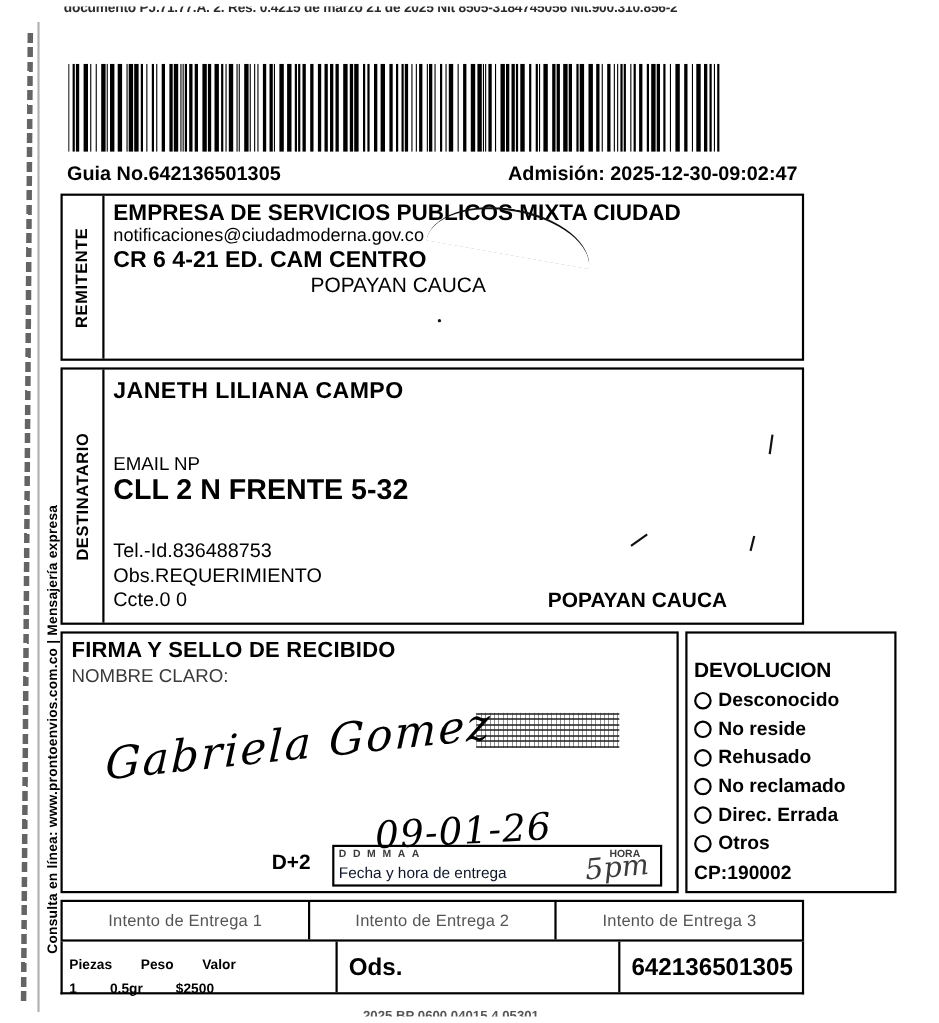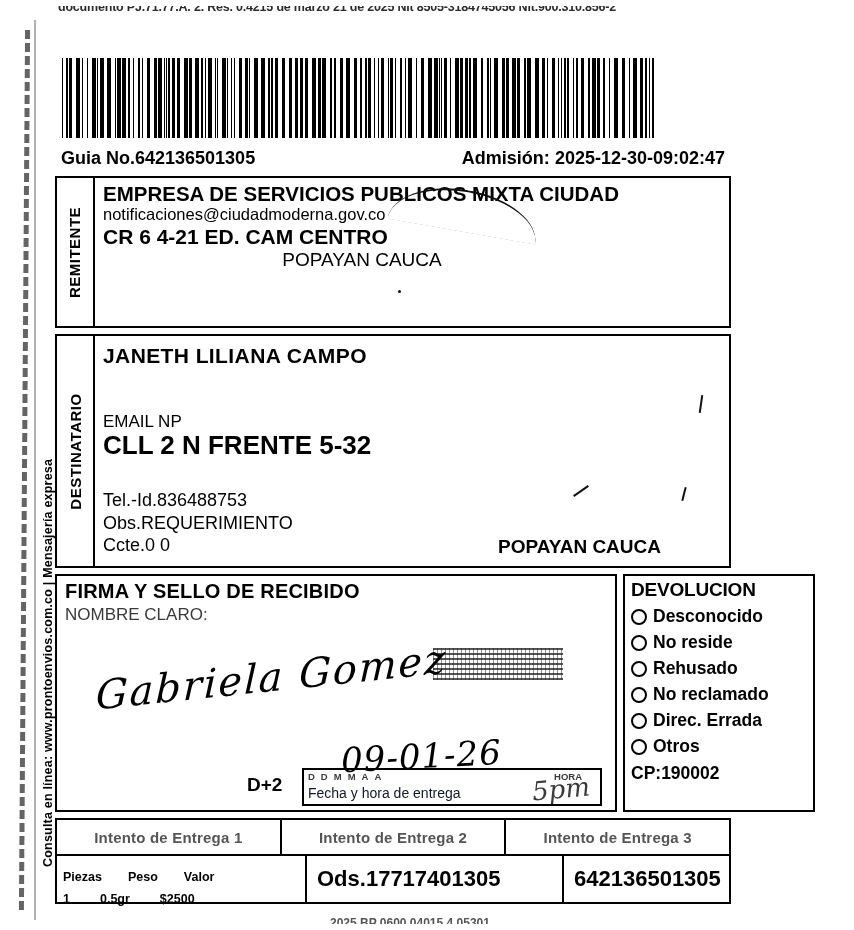--- a/index.html
+++ b/index.html
@@ -372,20 +372,21 @@
     width: 192px;
     height: 238px;
     box-sizing: border-box;
     border: 2.5px solid #000;
     padding: 3px 6px;
   }
   .dev-title {
     font-size: 19px;
     font-weight: bold;
     letter-spacing: -0.2px;
+    margin-top: 20px;
   }
   .dev-item {
     display: flex;
     align-items: center;
     gap: 6px;
     margin-top: 5px;
     font-size: 17.5px;
     font-weight: bold;
     white-space: nowrap;
   }
@@ -410,21 +411,21 @@
     border: 2.5px solid #000;
     box-sizing: border-box;
   }
   .intentos div {
     flex: 1;
     border-right: 2.5px solid #000;
     display: flex;
     align-items: center;
     justify-content: center;
     font-size: 15px;
-    font-weight: bold;
+    font-weight: normal;
     color: #555;
     letter-spacing: 0.2px;
   }
   .intentos div:last-child { border-right: none; }
 
   .bottomrow {
     height: 48px;
     display: flex;
     border: 2.5px solid #000;
     border-top: none;
@@ -726,21 +727,20 @@
           <span>Valor</span>
         </div>
         <div class="piezas-vals">
           <span>1</span>
           <span>0.5gr</span>
           <span>$2500</span>
         </div>
       </div>
       <div class="cell-ods">
         <span>Ods.</span>
-          <span>17717401305</span>
       </div>
       <div class="cell-guia">642136501305</div>
     </div>
 
   </div>
 
   <div class="bottom-strip">2025 BP 0600  04015 4 05301</div>
 
   <div class="mark-curve" style="left:390px; top:190px;"></div>
   <div class="dot" style="left:398px; top:290px;"></div>

